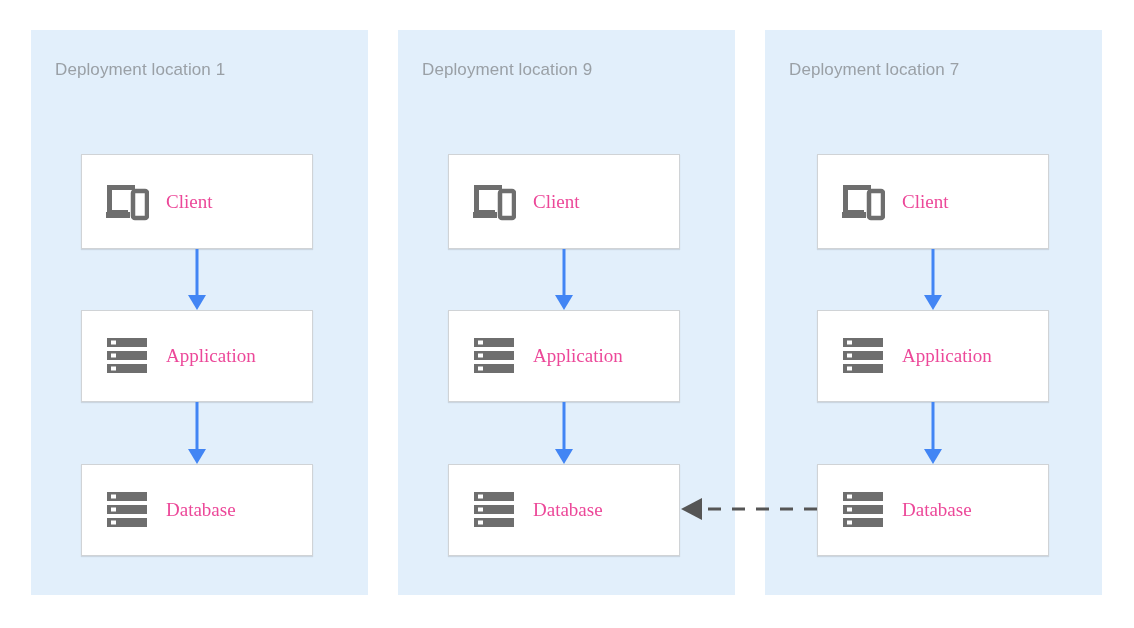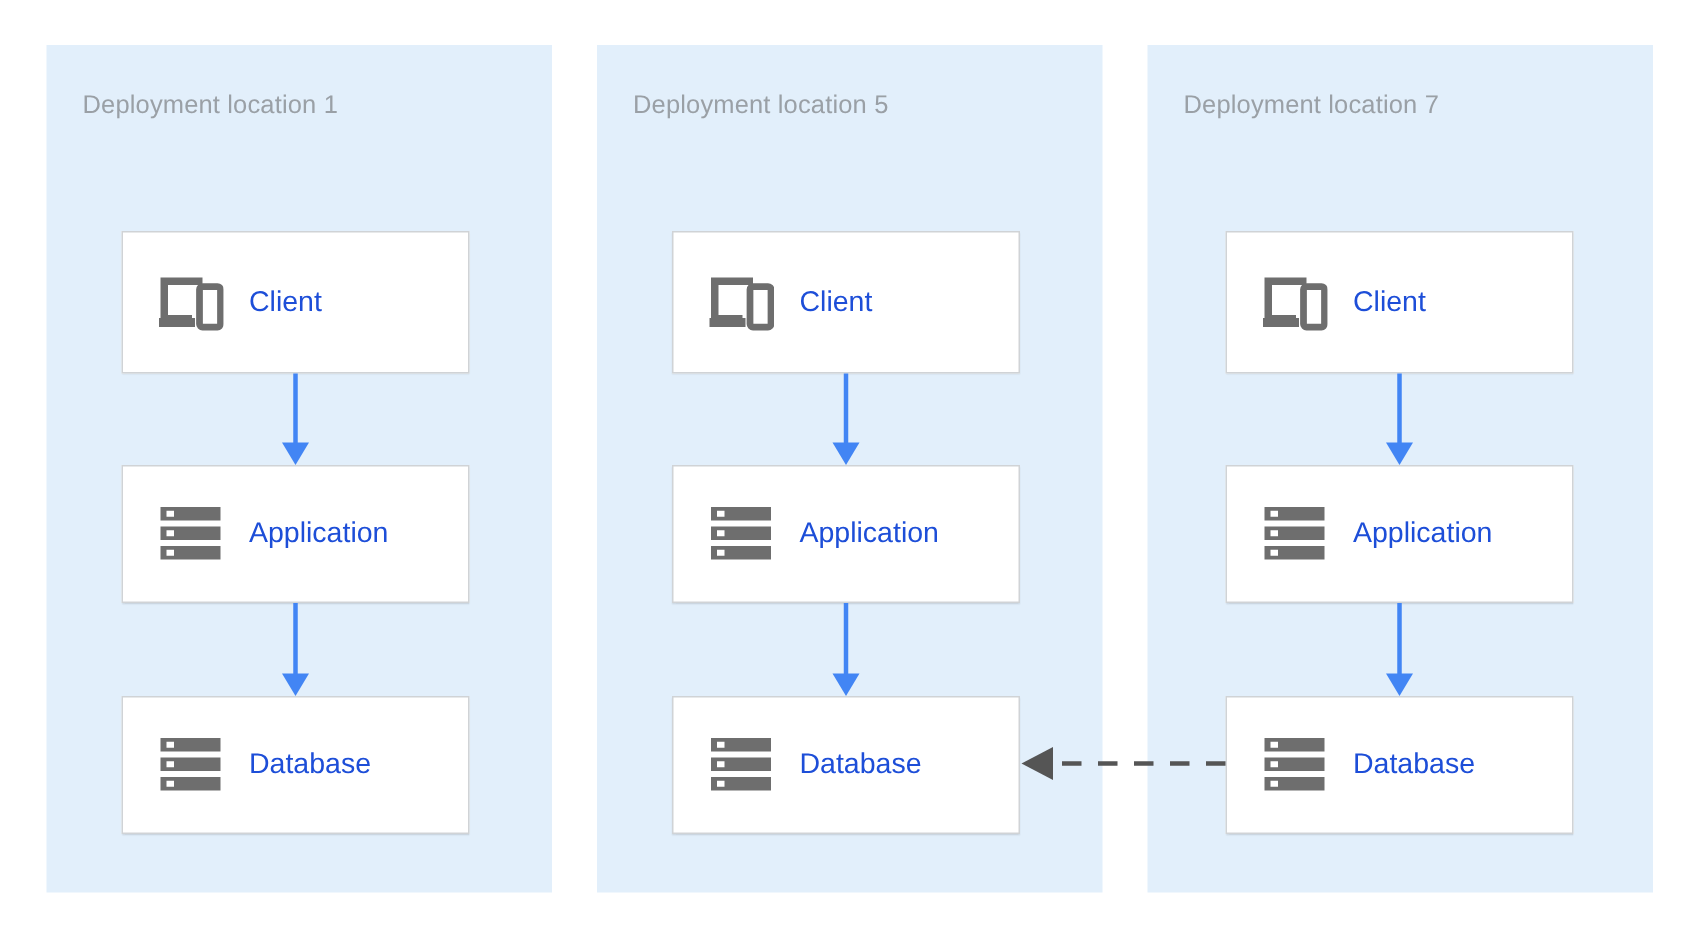--- a/index.html
+++ b/index.html
@@ -55,23 +55,24 @@
     height: 42px;
     margin-left: 22px;
     flex: 0 0 auto;
     display: flex;
     align-items: center;
     justify-content: center;
   }
 
   .node-label {
     font-size: 19px;
-    color: #1d4ed8;
+    color: #ec4899;
     margin-left: 16px;
     white-space: nowrap;
+    font-family: Liberation Serif, serif;
   }
 
   .arrow-layer {
     position: absolute;
     left: 0;
     top: 0;
     width: 1134px;
     height: 628px;
     pointer-events: none;
   }
@@ -118,21 +119,21 @@
         <rect x="1" y="28" width="40" height="9" fill="#6e6e6e"></rect>
         <rect x="5" y="4.5" width="5" height="4" fill="#ffffff"></rect>
         <rect x="5" y="17.5" width="5" height="4" fill="#ffffff"></rect>
         <rect x="5" y="30.5" width="5" height="4" fill="#ffffff"></rect>
       </svg>
     </span>
     <span class="node-label">Database</span>
   </div>
 
   <div class="panel" style="left:398px; top:30px; width:337px; height:565px;">
-    <div class="panel-title">Deployment location 5</div>
+    <div class="panel-title">Deployment location 9</div>
   </div>
 
   <div class="node" style="left:448px; top:154px; width:232px; height:95px;">
     <span class="node-icon">
       <svg width="44" height="38" viewBox="0 0 44 38">
         <path fill="#6e6e6e" d="M2 2 h28 v5 H7 v20 h16 v5 H2 Z"></path>
         <rect x="1" y="29" width="24" height="6" fill="#6e6e6e"></rect>
         <rect x="28" y="8" width="14" height="27" rx="2" fill="none" stroke="#6e6e6e" stroke-width="4.5"></rect>
       </svg>
     </span>

